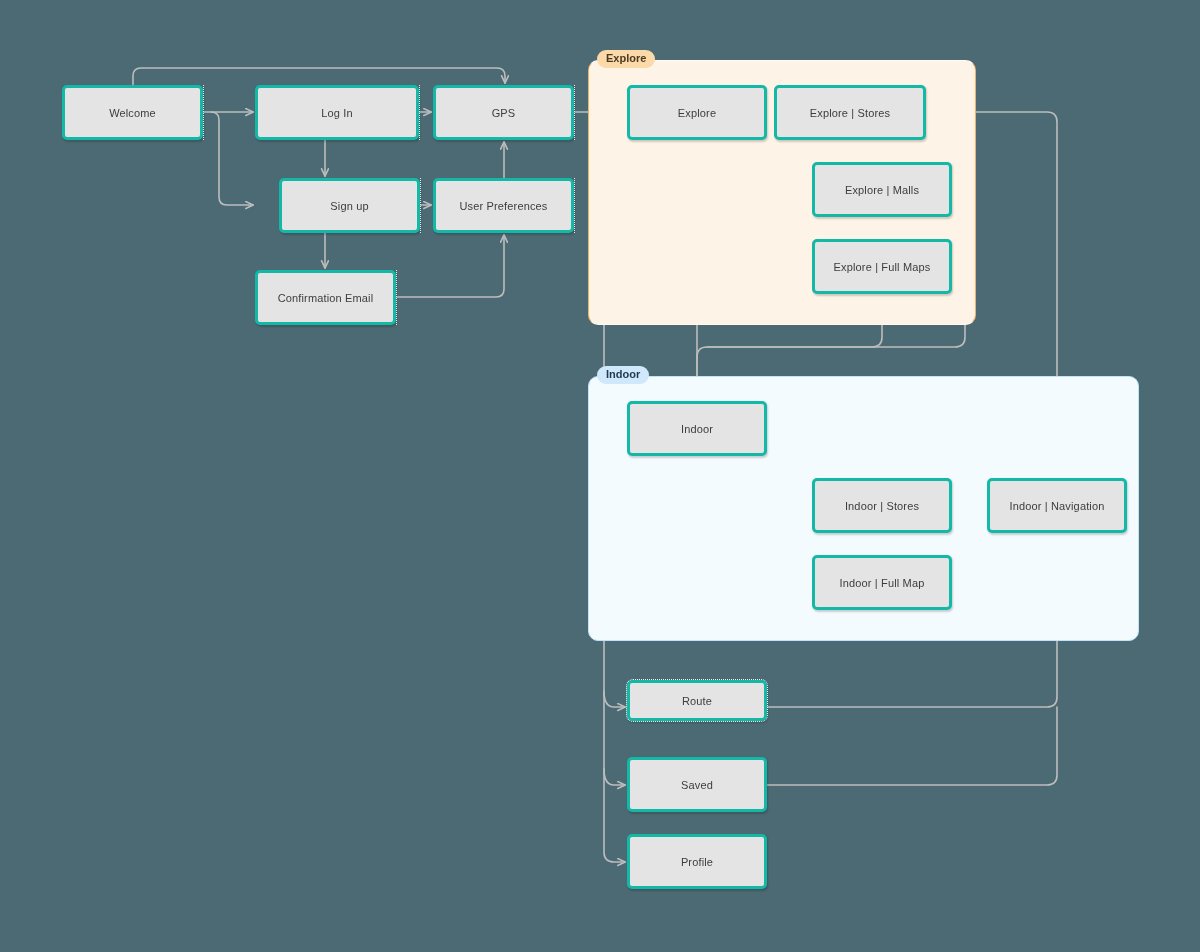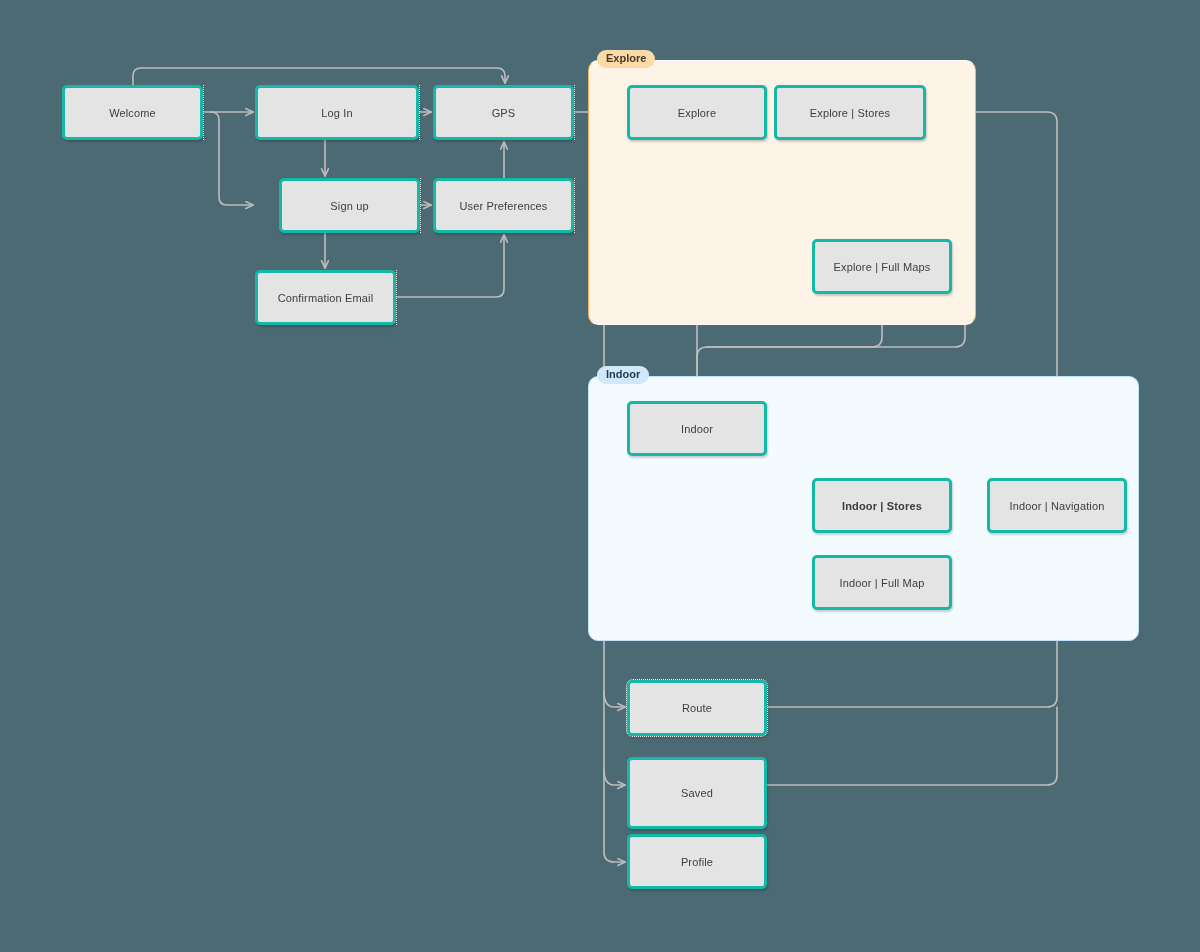--- a/index.html
+++ b/index.html
@@ -175,40 +175,43 @@
   <div class="node seam" style="left:255px;top:270px;width:141px;height:55px;">
     <span class="label">Confirmation Email</span>
   </div>
 
   <div class="node" style="left:627px;top:85px;width:140px;height:55px;">
     <span class="label">Explore</span>
   </div>
   <div class="node" style="left:774px;top:85px;width:152px;height:55px;">
     <span class="label">Explore | Stores</span>
   </div>
+  <div class="node" style="left:812px;top:162px;width:140px;height:55px;">
+    <span class="label">Explore | Malls</span>
+  </div>
   <div class="node" style="left:812px;top:239px;width:140px;height:55px;">
     <span class="label">Explore | Full Maps</span>
   </div>
 
   <div class="node" style="left:627px;top:401px;width:140px;height:55px;">
     <span class="label">Indoor</span>
   </div>
-  <div class="node" style="left:812px;top:478px;width:140px;height:55px;font-weight:bold;">
+  <div class="node" style="left:812px;top:478px;width:140px;height:55px;">
     <span class="label">Indoor | Stores</span>
   </div>
   <div class="node" style="left:812px;top:555px;width:140px;height:55px;">
     <span class="label">Indoor | Full Map</span>
   </div>
   <div class="node" style="left:987px;top:478px;width:140px;height:55px;">
     <span class="label">Indoor | Navigation</span>
   </div>
 
-  <div class="node selected" style="left:627px;top:680px;width:140px;height:56px;">
+  <div class="node selected" style="left:627px;top:680px;width:140px;height:41px;">
     <span class="label">Route</span>
   </div>
-  <div class="node" style="left:627px;top:757px;width:140px;height:72px;">
+  <div class="node" style="left:627px;top:757px;width:140px;height:55px;">
     <span class="label">Saved</span>
   </div>
   <div class="node" style="left:627px;top:834px;width:140px;height:55px;">
     <span class="label">Profile</span>
   </div>
 
 </div>
 
 </body></html>

